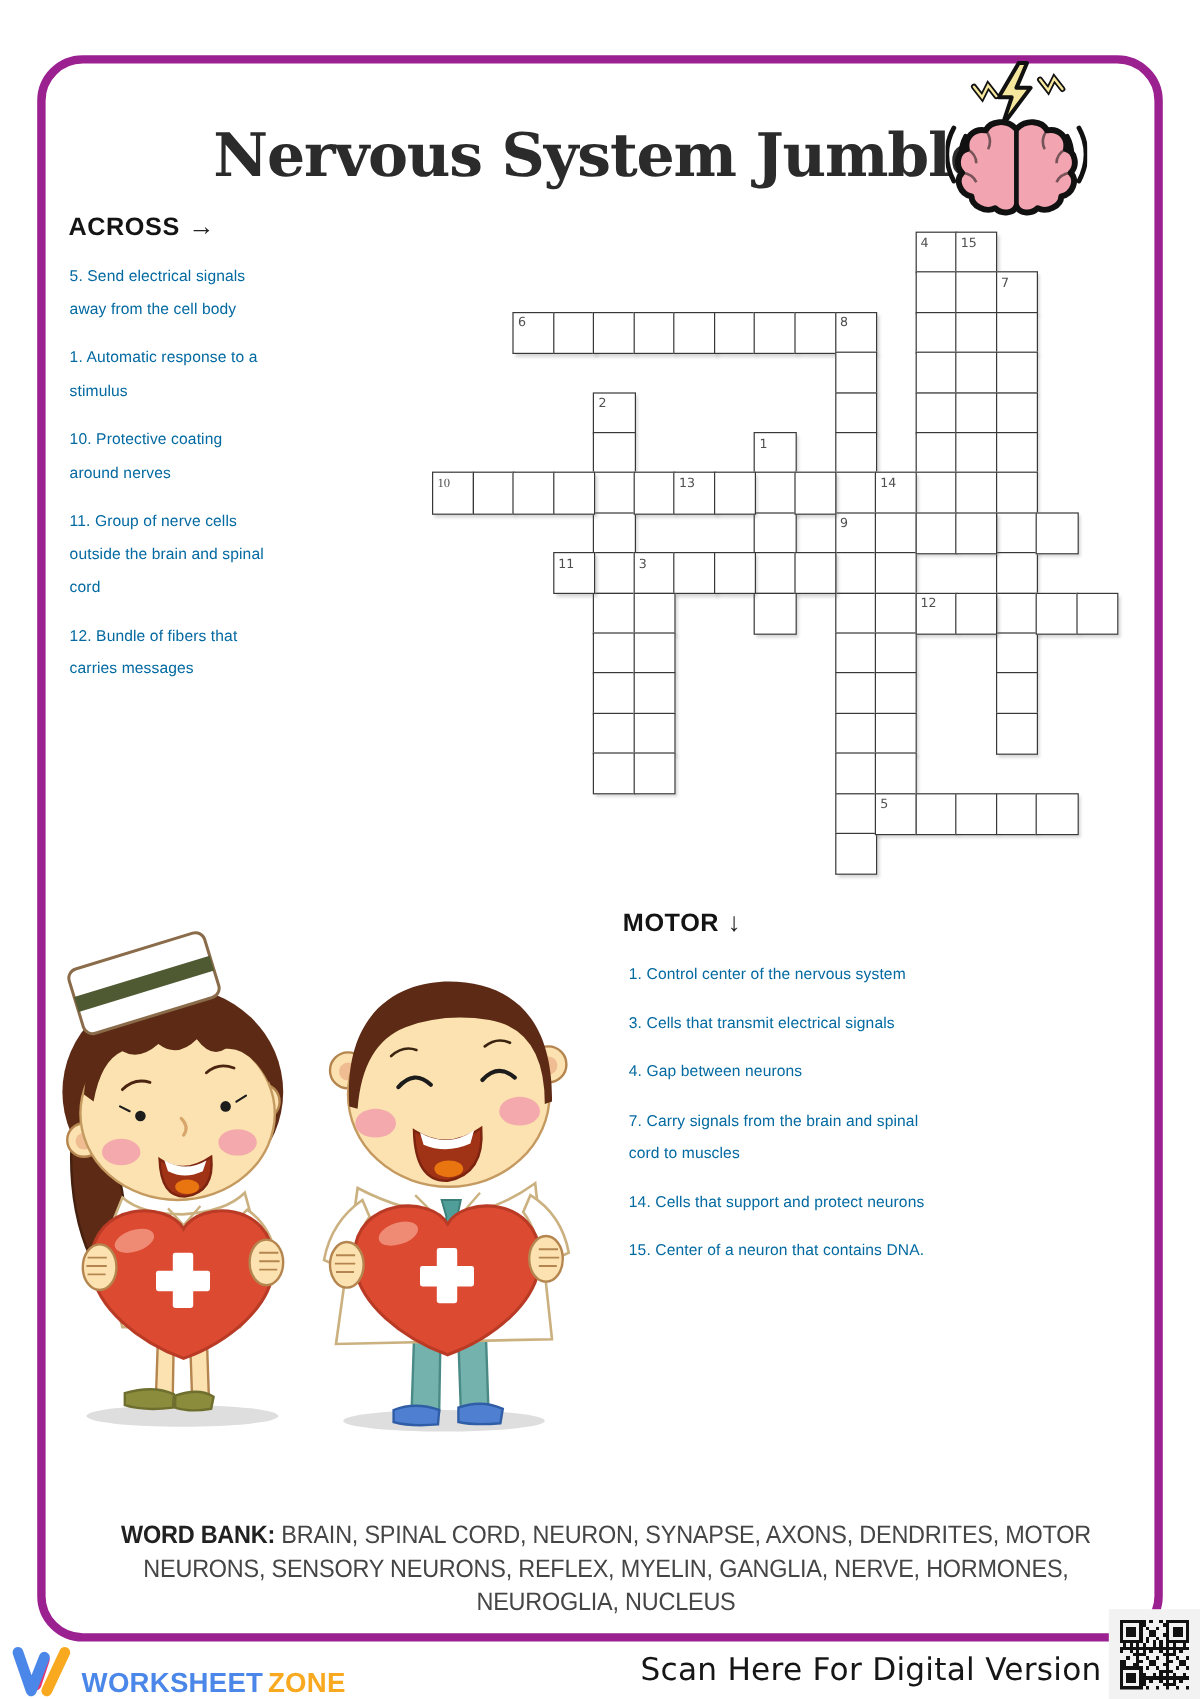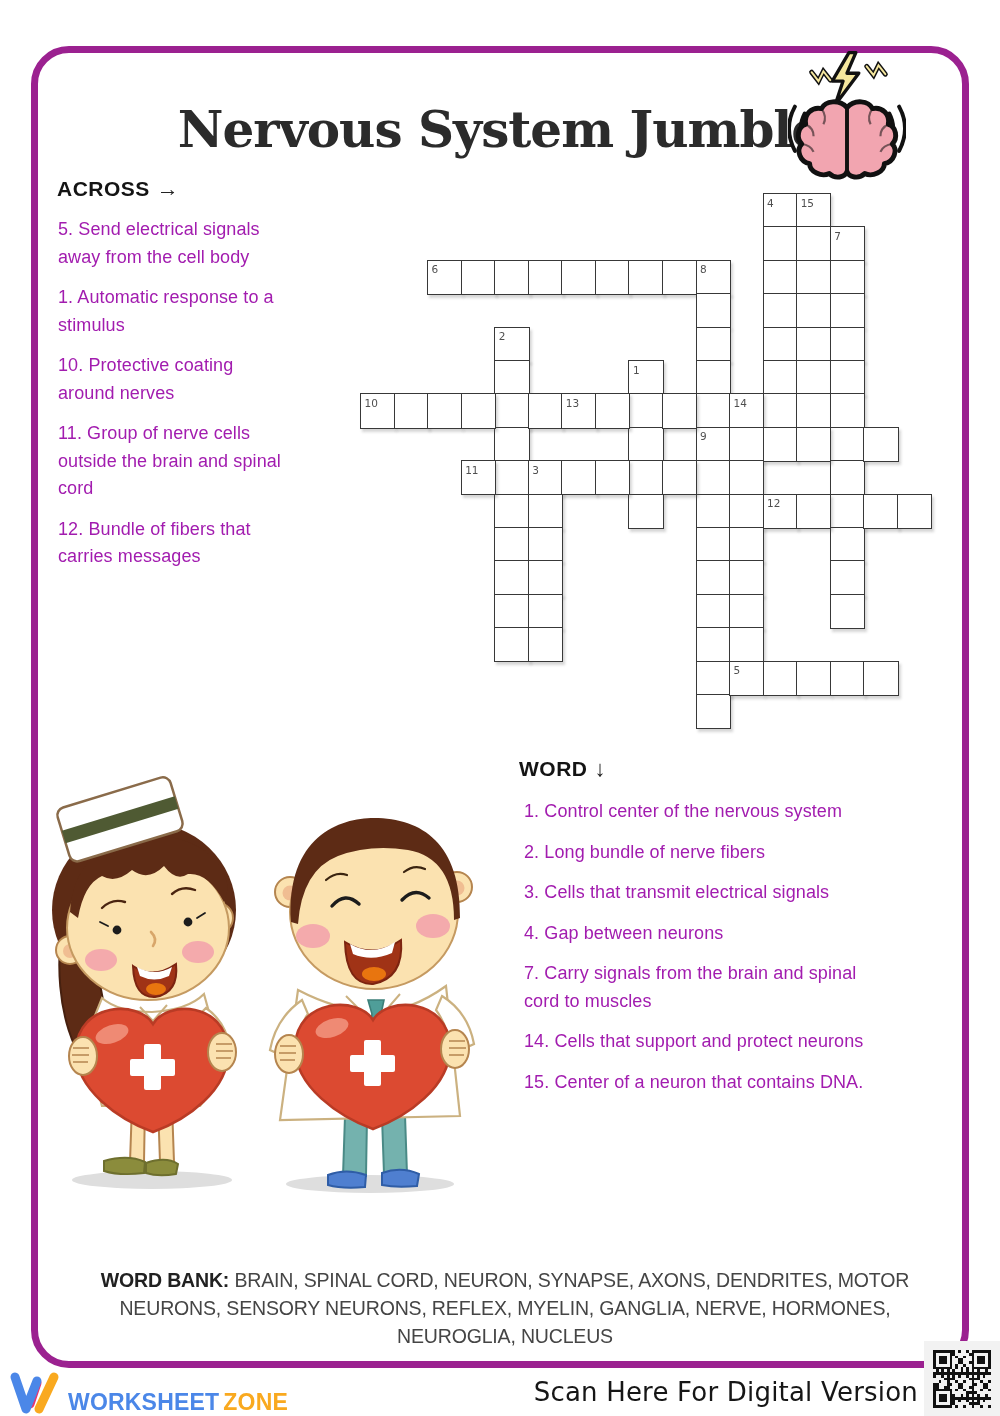--- a/index.html
+++ b/index.html
@@ -20,21 +20,21 @@
     position:absolute;font-size:21px;font-weight:bold;color:#141414;
     letter-spacing:.5px;z-index:2;
   }
   .section-header .arrow{font-weight:400;font-size:22px;margin-left:7px;color:#222;}
   #across-header{left:57px;top:176px;}
   #down-header{left:519px;top:756px;}
   .clues{position:absolute;z-index:2;}
   #across-clues{left:58px;top:216px;width:300px;}
   #down-clues{left:524px;top:798px;width:430px;}
   .clue{
-    white-space:pre-line;font-size:18px;line-height:27.5px;color:#a21caf;
+    white-space:pre-line;font-size:13px;line-height:27.5px;color:#0369a1;
     margin-bottom:13px;letter-spacing:.1px;
   }
   #crossword{position:absolute;left:0;top:0;z-index:3;}
   .cw-cell{
     position:absolute;background:#fff;border:1.8px solid #383838;box-sizing:border-box;
     box-shadow:2px 2.5px 2.5px rgba(90,90,90,.25);
   }
   .cw-num{
     position:absolute;font-size:10.5px;color:#4f4f4f;z-index:4;line-height:11px;
     font-family:"DejaVu Sans",sans-serif;
@@ -102,25 +102,24 @@
     <div class="clue">10. Protective coating
 around nerves</div>
     <div class="clue">11. Group of nerve cells
 outside the brain and spinal
 cord</div>
     <div class="clue">12. Bundle of fibers that
 carries messages</div>
   </div>
 
 <div id="down-header" class="section-header">
-  <span>WORD</span><span class="arrow">↓</span>
+  <span>MOTOR</span><span class="arrow">↓</span>
 </div>
 <div id="down-clues" class="clues">
     <div class="clue">1. Control center of the nervous system</div>
-    <div class="clue">2. Long bundle of nerve fibers</div>
     <div class="clue">3. Cells that transmit electrical signals</div>
     <div class="clue">4. Gap between neurons</div>
     <div class="clue">7. Carry signals from the brain and spinal
 cord to muscles</div>
     <div class="clue">14. Cells that support and protect neurons</div>
     <div class="clue">15. Center of a neuron that contains DNA.</div>
   </div>
 
 <div id="crossword">
     <div class="cw-cell" style="left: 762.6px; top: 193px; width: 35.35px; height: 35.2px;"></div>
@@ -224,21 +223,21 @@
     <div class="cw-cell" style="left: 796.15px; top: 660.6px; width: 35.35px; height: 35.2px;"></div>
     <div class="cw-cell" style="left: 829.7px; top: 660.6px; width: 35.35px; height: 35.2px;"></div>
     <div class="cw-cell" style="left: 863.25px; top: 660.6px; width: 35.35px; height: 35.2px;"></div>
     <span class="cw-num" style="left: 767.1px; top: 197.5px;">4</span>
     <span class="cw-num" style="left: 800.65px; top: 197.5px;">15</span>
     <span class="cw-num" style="left: 834.2px; top: 230.9px;">7</span>
     <span class="cw-num" style="left: 431.6px; top: 264.3px;">6</span>
     <span class="cw-num" style="left: 700px; top: 264.3px;">8</span>
     <span class="cw-num" style="left: 498.7px; top: 331.1px;">2</span>
     <span class="cw-num" style="left: 632.9px; top: 364.5px;">1</span>
-    <span class="cw-num" style="left: 364.5px; top: 397.9px;">10</span>
+    <span class="cw-num" style="left: 364.5px; top: 397.9px; font-family: Liberation Serif, serif;">10</span>
     <span class="cw-num" style="left: 565.8px; top: 397.9px;">13</span>
     <span class="cw-num" style="left: 733.55px; top: 397.9px;">14</span>
     <span class="cw-num" style="left: 700px; top: 431.3px;">9</span>
     <span class="cw-num" style="left: 465.15px; top: 464.7px;">11</span>
     <span class="cw-num" style="left: 532.25px; top: 464.7px;">3</span>
     <span class="cw-num" style="left: 767.1px; top: 498.1px;">12</span>
     <span class="cw-num" style="left: 733.55px; top: 665.1px;">5</span>
   </div>
 
 <svg id="illustration" width="450" height="440" viewBox="0 0 450 440">

